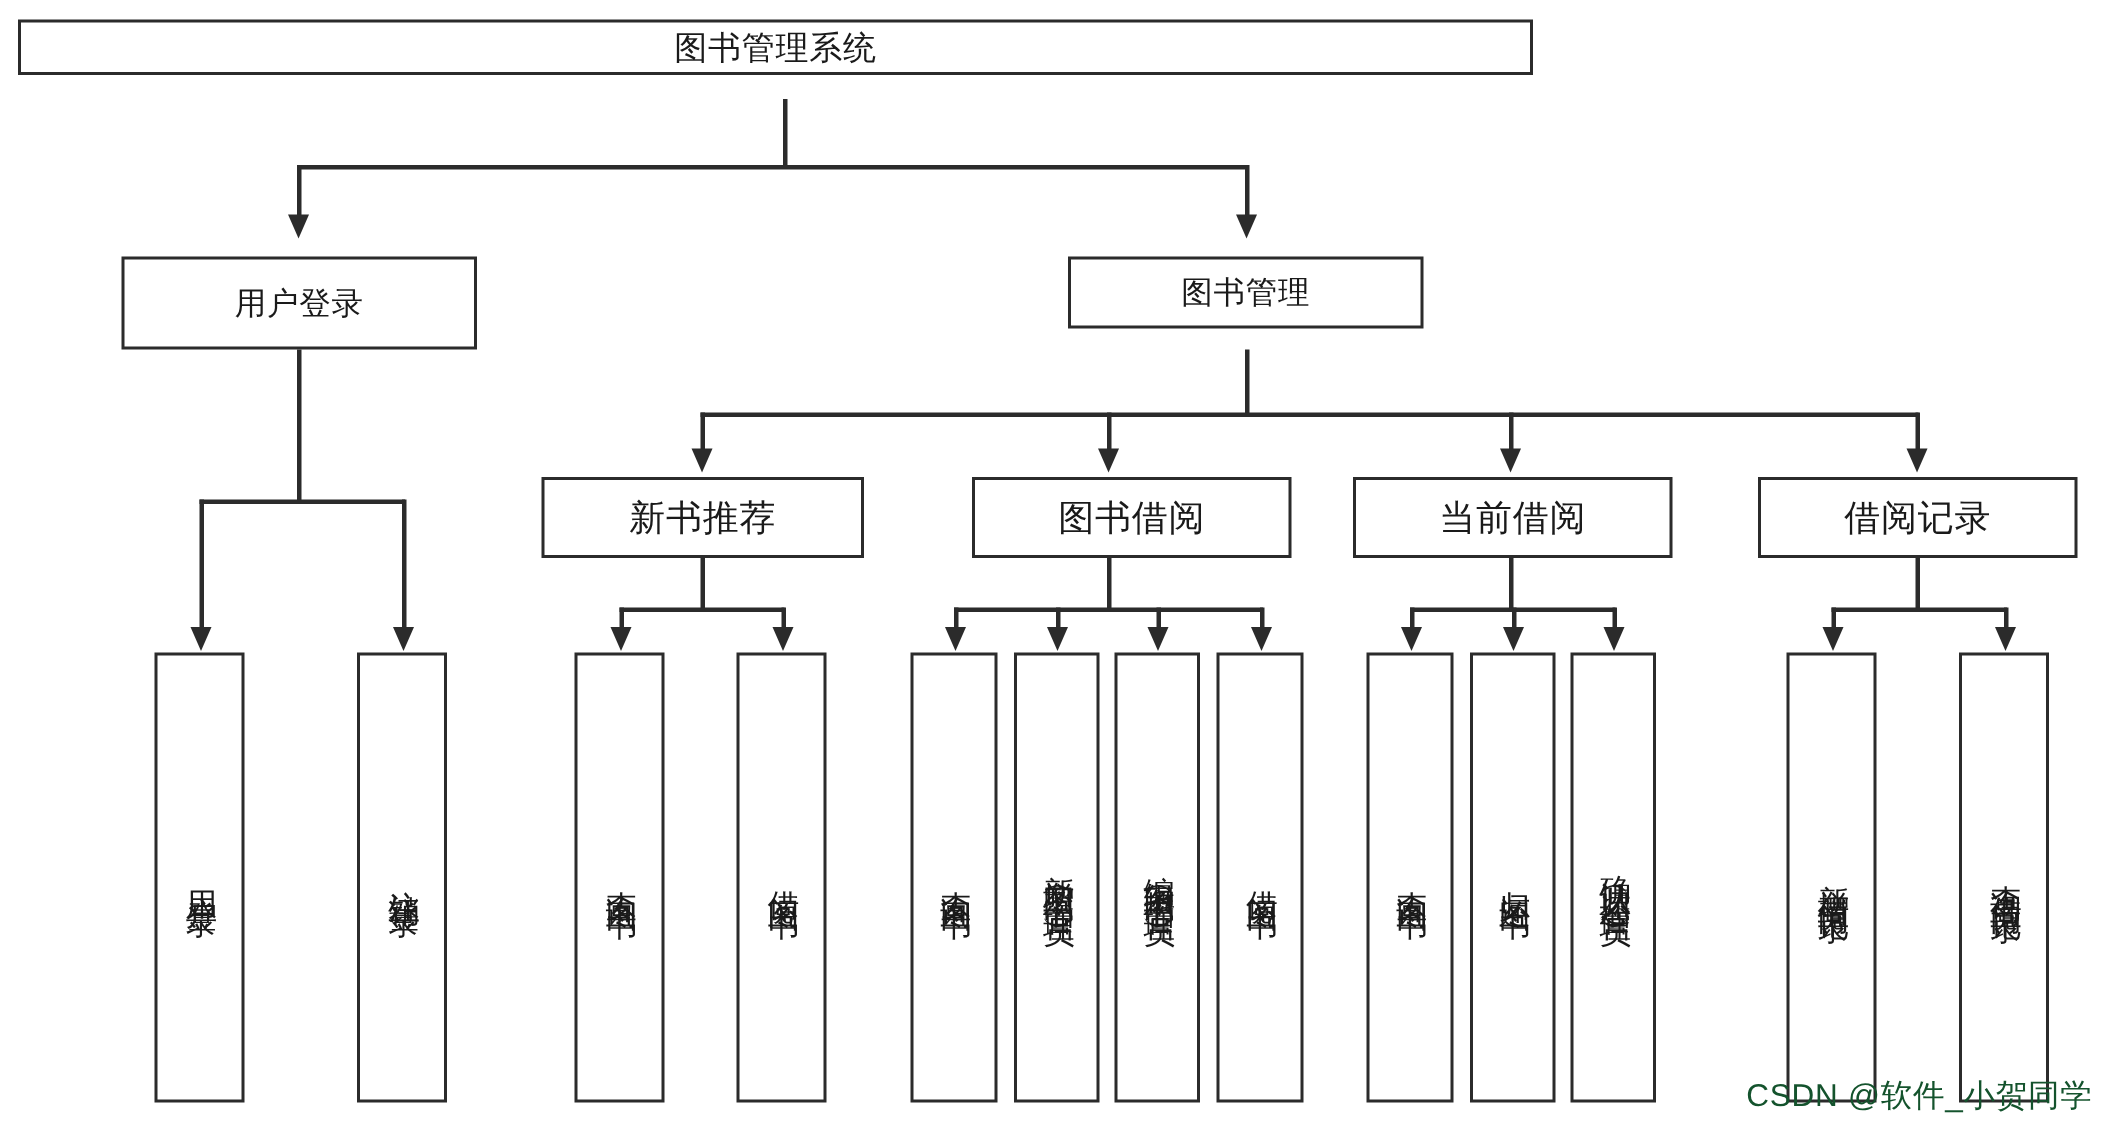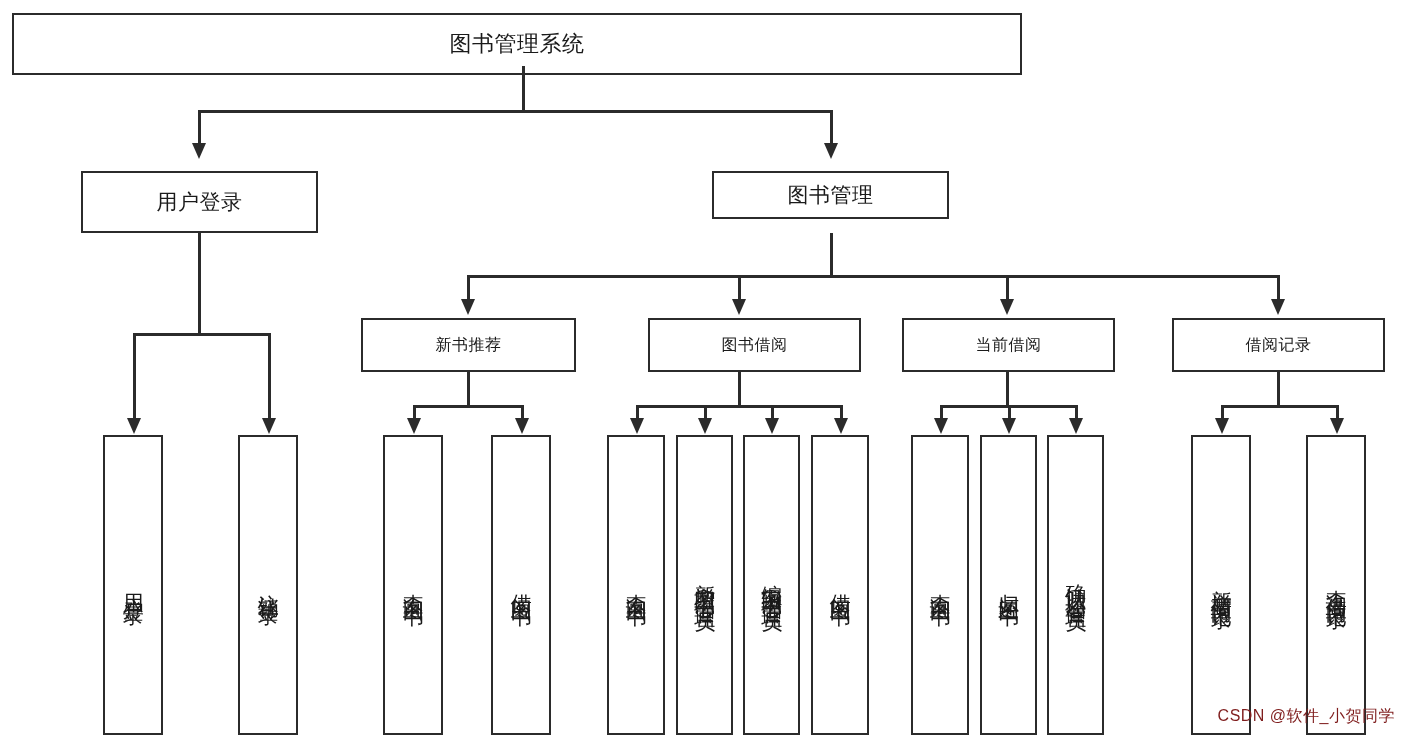--- a/index.html
+++ b/index.html
@@ -14,21 +14,21 @@
   .node{
     position:absolute;
     box-sizing:border-box;
     background:#ffffff;
     border:2.5px solid #2b2b2b;
     display:flex;align-items:center;justify-content:center;
     letter-spacing:.5px;
   }
   .node.root{font-size:22px;}
   .node.l1{font-size:21px;}
-  .node.l2{font-size:16px;}
+  .node.l2{font-size:24px;}
 
   
   .leaf{
     position:absolute;
     box-sizing:border-box;
     background:#ffffff;
     border:2.5px solid #2b2b2b;
     display:flex;align-items:center;justify-content:center;
   }
   .leaf .vtext{
@@ -49,34 +49,34 @@
     position:absolute;
     width:0;height:0;
     border-left:7px solid transparent;
     border-right:7px solid transparent;
     border-top:16px solid #2b2b2b;
   }
 
   
   #watermark{
     position:absolute;
-    right:10px;bottom:20px;
-    font-size:16px;
-    color:#7f1d1d;
+    right:10px;bottom:3px;
+    font-size:21px;
+    color:#14532d;
     letter-spacing:.5px;
     white-space:nowrap;
     pointer-events:none;
   }
 </style>
 </head>
 <body>
 
 <div id="canvas">
 
-  <div class="node root" style="left:12px;top:13px;width:1010px;height:62px;">
+  <div class="node root" style="left:12px;top:13px;width:1010px;height:37px;">
     <span>图书管理系统</span>
   </div>
 
   <div class="ln v" style="left:522px;top:66px;height:46px;"></div>
   <div class="ln h" style="left:198px;top:110px;width:634px;"></div>
   <div class="ln v" style="left:198px;top:110px;height:35px;"></div>
   <div class="arrow" style="left:192px;top:143px;"></div>
   <div class="ln v" style="left:830px;top:110px;height:35px;"></div>
   <div class="arrow" style="left:824px;top:143px;"></div>
 

